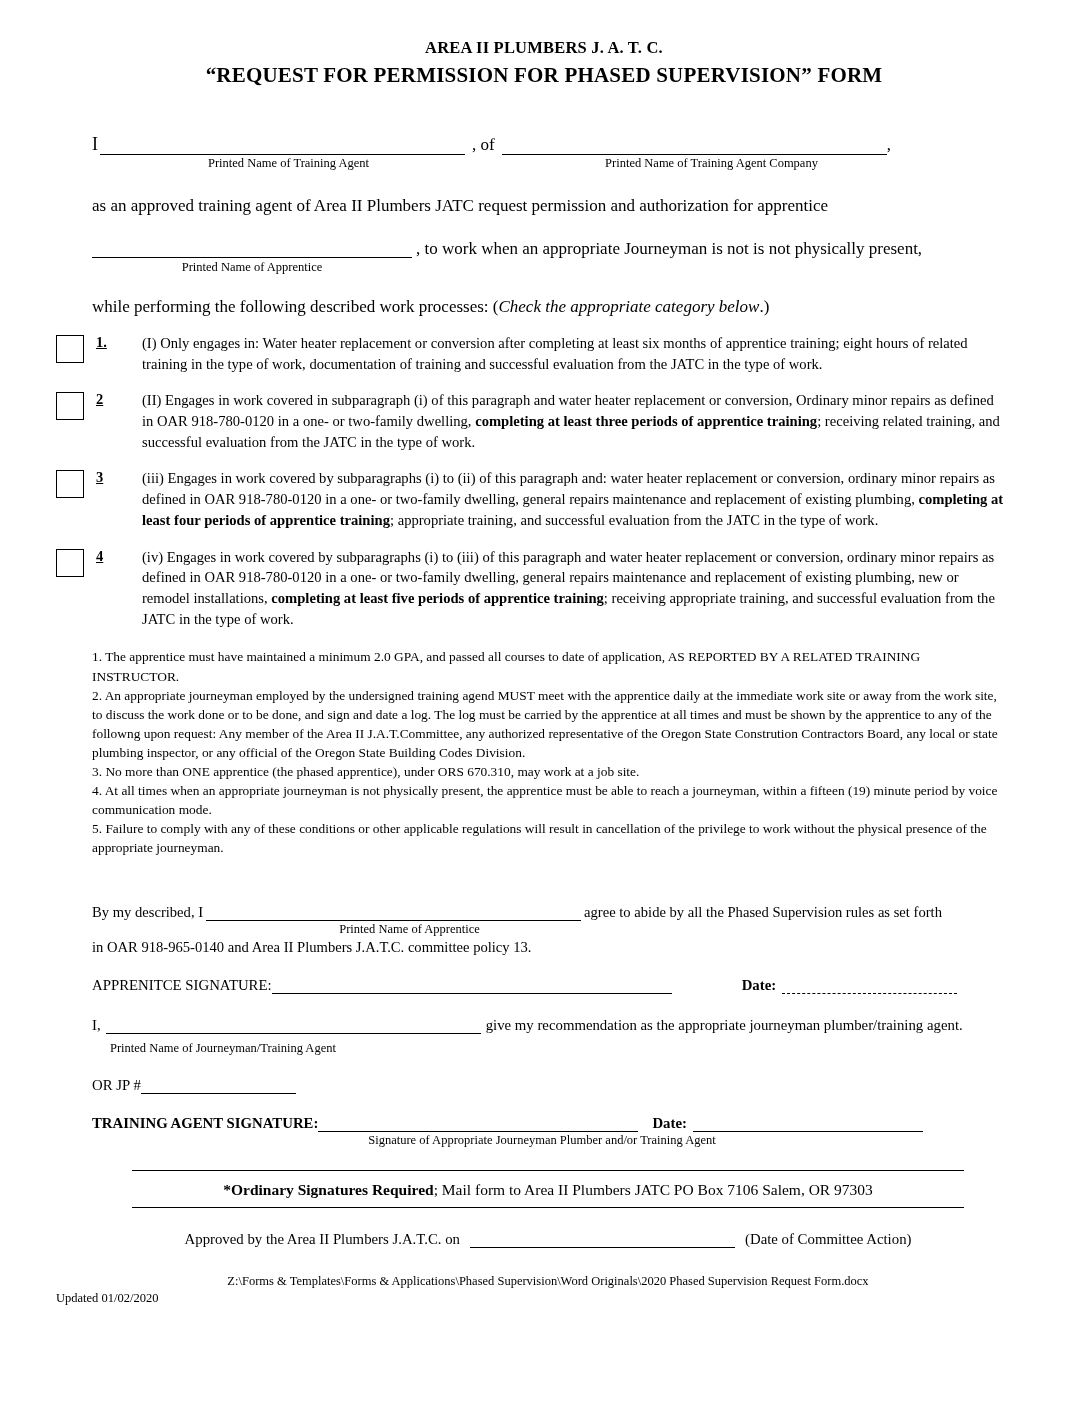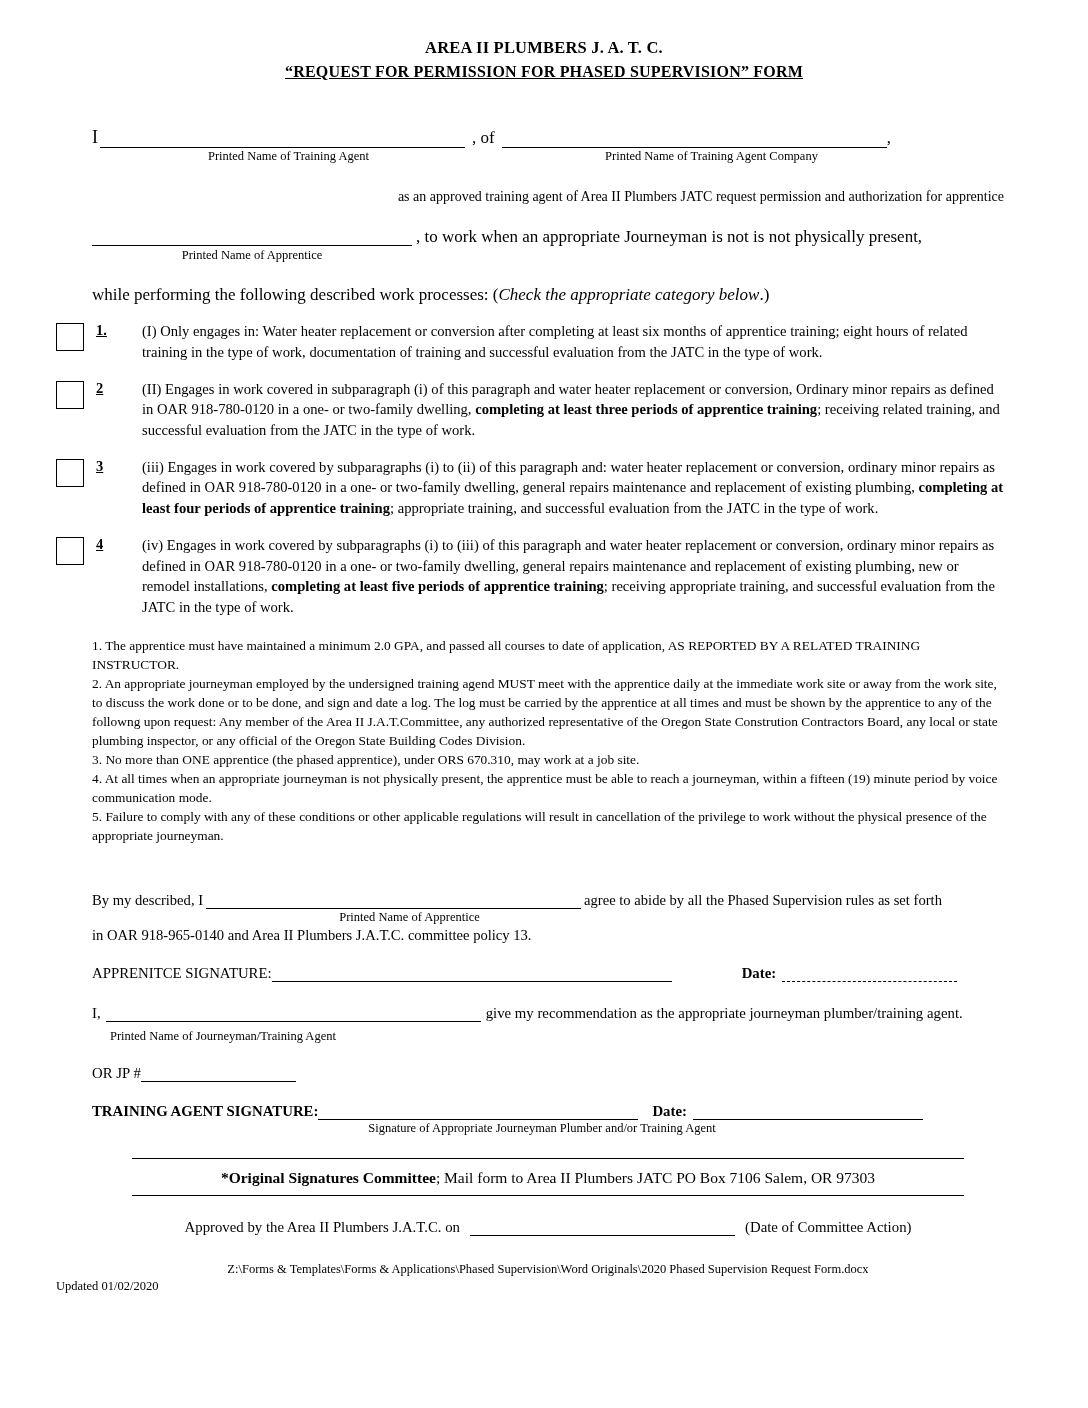--- a/index.html
+++ b/index.html
@@ -23,21 +23,21 @@
     padding: 36px 56px 20px 56px;
   }
   .title-block {
     text-align: center;
     font-weight: bold;
     font-size: 16.5px;
     letter-spacing: 0.2px;
     line-height: 1.45;
   }
   .title-line1 { font-size: 16.5px; }
-  .title-line2 { font-size: 16px; text-decoration: underline; }
+  .title-line2 { font-size: 21px; }
 
   .form-body {
     margin-top: 44px;
     padding-left: 36px;
     padding-right: 28px;
   }
 
   .line-row {
     display: flex;
     align-items: flex-end;
@@ -60,24 +60,23 @@
   .caption-row {
     display: flex;
     font-size: 12.5px;
     margin-top: 1px;
     padding-left: 0;
   }
   .cap1 { width: 365px; text-align: center; margin-left: 14px; }
   .cap2 { width: 385px; text-align: center; margin-left: 48px; }
 
   .para {
-    font-size: 14px;
+    font-size: 17px;
     margin-top: 22px;
     line-height: 1.5;
-    text-align: right;
   }
   .apprentice-row {
     display: flex;
     align-items: center;
     font-size: 17px;
     margin-top: 20px;
   }
   .blank-3 { width: 320px; }
   .cap3 {
     font-size: 12.5px;
@@ -353,21 +352,21 @@
         <span class="blank blank-ta"></span>
         <span class="date-label" style="margin-left:14px;">Date:</span>
         <span class="blank blank-ta-date" style="margin-left:6px;"></span>
       </div>
       <div class="cap-ta">Signature of Appropriate Journeyman Plumber and/or Training Agent</div>
 
     </div>
 
     <div class="rule"></div>
     <div class="orig-line">
-      <b>*Original Signatures Committee</b><span>; Mail form to  Area II Plumbers JATC   PO Box 7106   Salem, OR 97303</span>
+      <b>*Ordinary Signatures Required</b><span>; Mail form to  Area II Plumbers JATC   PO Box 7106   Salem, OR 97303</span>
     </div>
     <div class="rule2"></div>
 
     <div class="approved-row">
       <span>Approved by the Area II Plumbers J.A.T.C. on</span>
       <span class="blank blank-approved" style="margin:0 10px;"></span>
       <span>(Date of Committee Action)</span>
     </div>
 
     <div class="footer-path">Z:\Forms &amp; Templates\Forms &amp; Applications\Phased Supervision\Word Originals\2020 Phased Supervision Request Form.docx</div>

